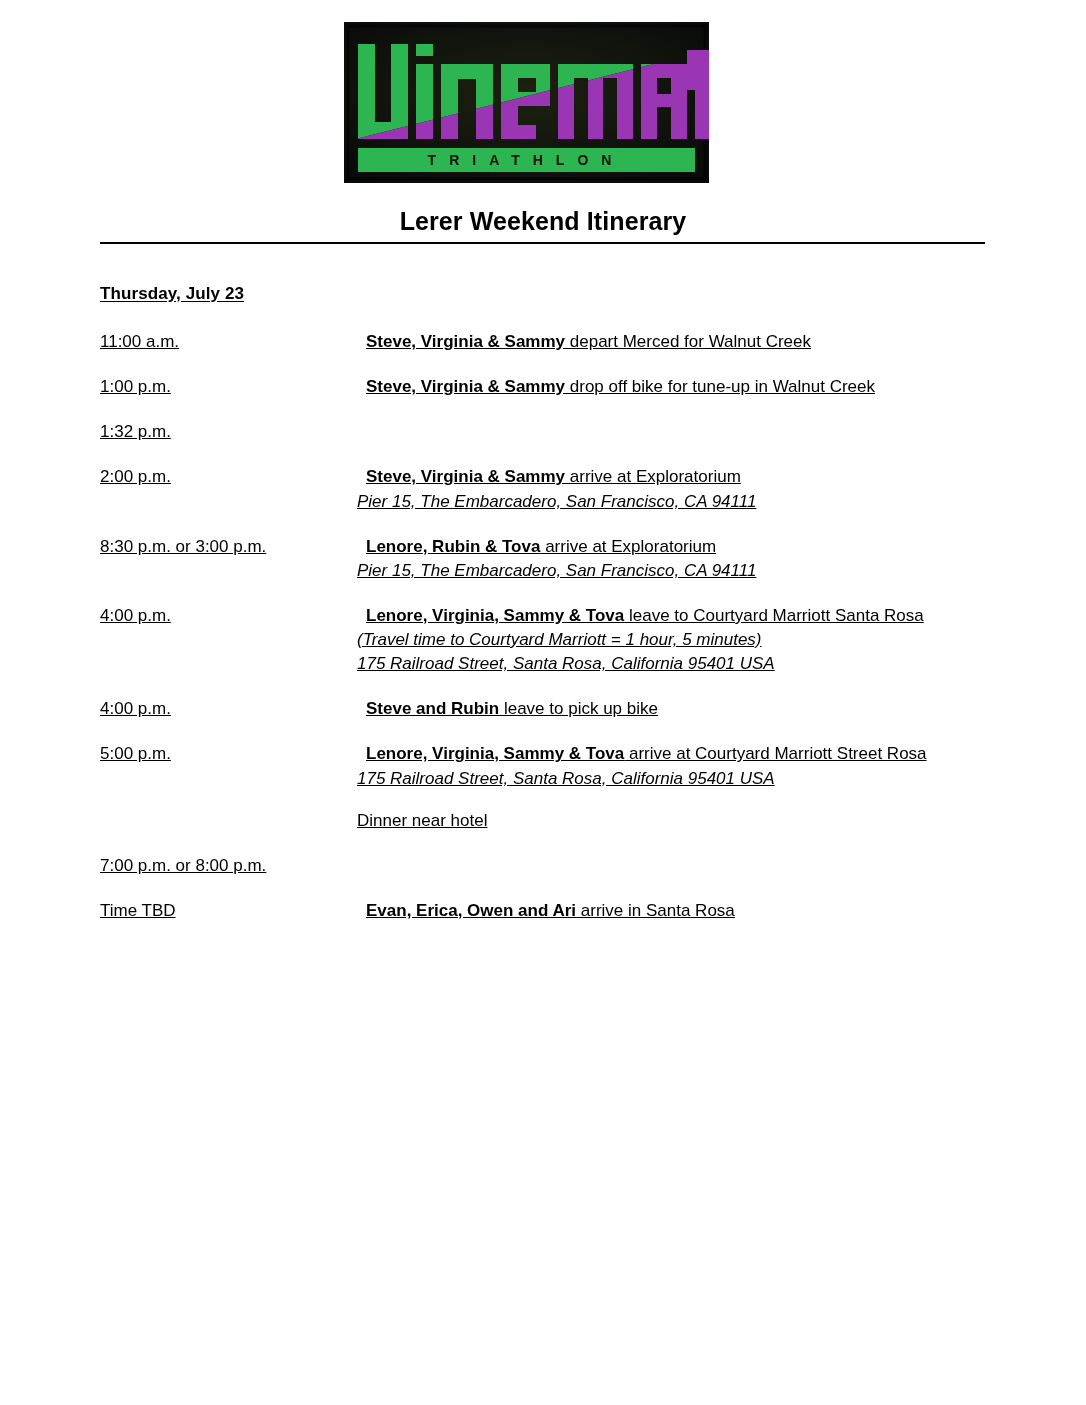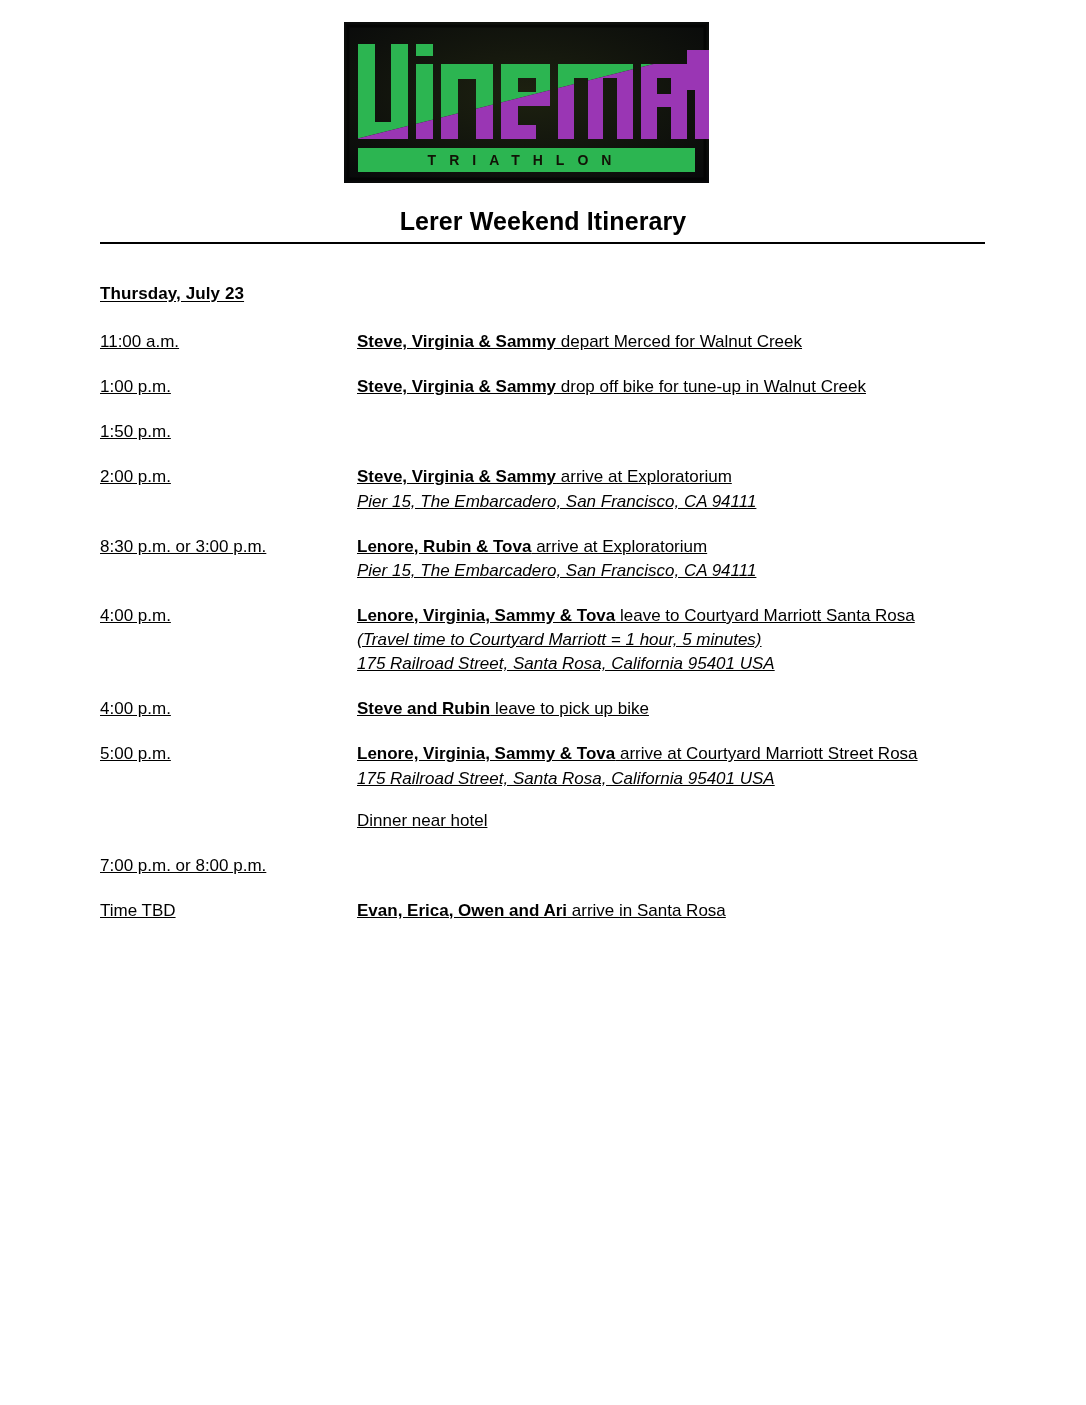--- a/index.html
+++ b/index.html
@@ -82,21 +82,21 @@
     line-height: 1.42;
     color: #000;
   }
   .entry-desc {
     flex: 1 1 auto;
     font-size: 17px;
     line-height: 1.42;
     color: #000;
   }
   .line { display: block; white-space: pre-wrap; }
-  .line b { font-weight: bold; }
+  .line b { font-weight: bold; margin-left: 9px; }
   .line.italic { font-style: italic; }
   .spacer-line { display: block; height: 18px; }
 </style>
 </head>
 <body>
 
 <div class="page">
 
   <div class="logo-wrap">
     <svg class="logo-svg" viewBox="0 0 365 161" xmlns="http://www.w3.org/2000/svg">
@@ -176,21 +176,21 @@
             <span class="line"><b>Steve, Virginia &amp; Sammy</b><span> depart Merced for Walnut Creek</span></span>
           </div>
         </div>
         <div class="entry">
           <div class="entry-time">1:00 p.m.</div>
           <div class="entry-desc">
             <span class="line"><b>Steve, Virginia &amp; Sammy</b><span> drop off bike for tune-up in Walnut Creek</span></span>
           </div>
         </div>
         <div class="entry">
-          <div class="entry-time">1:50 p.m.</div>
+          <div class="entry-time">1:32 p.m.</div>
         </div>
         <div class="entry">
           <div class="entry-time">2:00 p.m.</div>
           <div class="entry-desc">
             <span class="line"><b>Steve, Virginia &amp; Sammy</b><span> arrive at Exploratorium</span></span>
             <span class="line italic"><span>Pier 15, The Embarcadero, San Francisco, CA 94111</span></span>
           </div>
         </div>
         <div class="entry">
           <div class="entry-time">8:30 p.m. or 3:00 p.m.</div>

